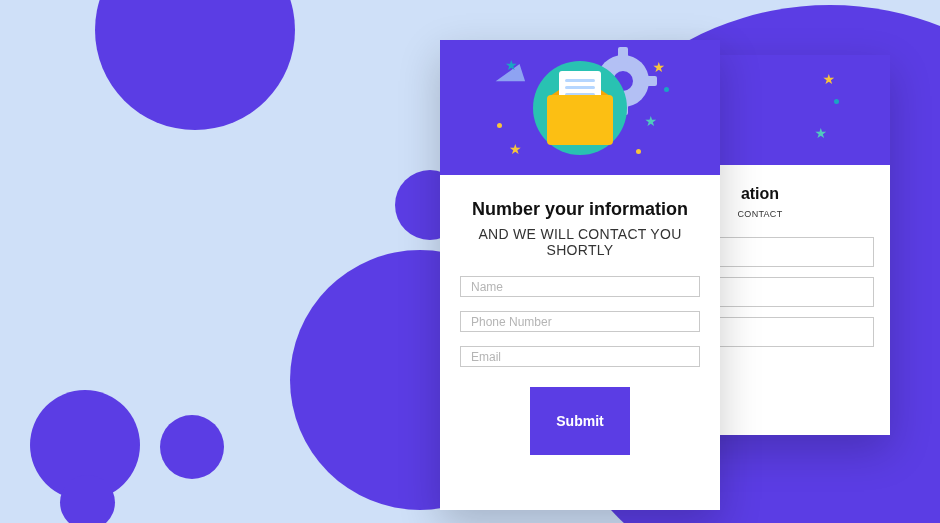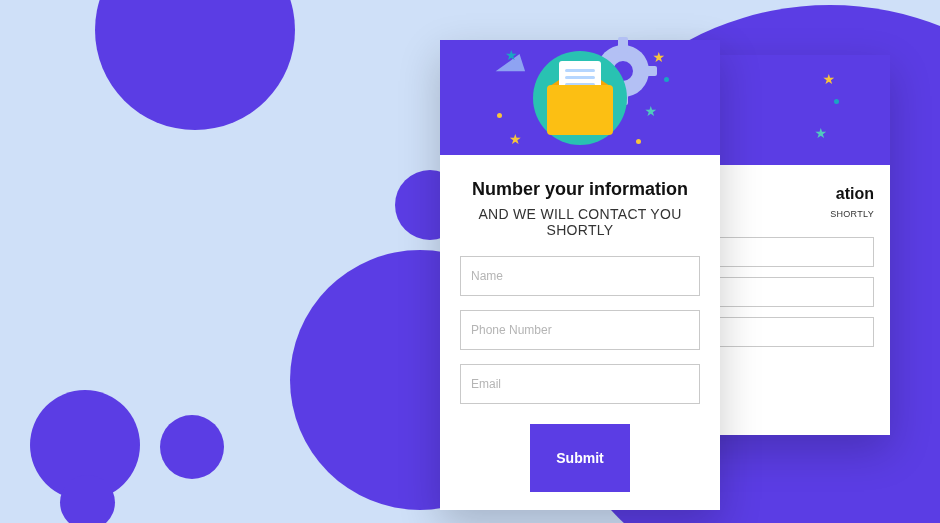--- a/index.html
+++ b/index.html
@@ -60,21 +60,21 @@
   .card-sub {
     font-size: 14px;
     letter-spacing: 0.3px;
     color: #333;
     margin-top: 6px;
     margin-bottom: 18px;
   }
 
   .field {
     width: 100%;
-    height: 40px;
+    height: 21px;
     border: 1px solid #c9c9c9;
     background: #fff;
     margin-bottom: 14px;
     padding: 0 10px;
     font-size: 12px;
     color: #555;
     outline: none;
   }
   .field::placeholder { color: #b5b5b5; }
 
@@ -123,21 +123,21 @@
   .d2{ top:34px; right:-34px; background:#1aa5c2;}
   .d3{ top:96px; right:-6px;}
 
   
   .card-back .hero-illus { width: 90px; height: 90px; }
   .card-back .star, .card-back .hero-plane, .card-back .hero-gear,
   .card-back .hero-gear-t { display:block; }
   .card-back .field { height:30px; margin-bottom:10px; }
   .card-back .card-title{ font-size:16px; text-align:right;}
   .card-back .card-sub{ font-size:9px; text-align:right;}
-  .card-back .card-body{ align-items:flex-end; padding:14px 16px;}
+  .card-back .card-body{ padding:14px 16px;}
 </style>
 </head>
 <body>
 
 <div class="circle c-big"></div>
 <div class="circle c-top"></div>
 <div class="circle c-med"></div>
 <div class="circle c-small"></div>
 <div class="circle c-bl1"></div>
 <div class="circle c-bl2"></div>
@@ -146,21 +146,21 @@
 <div class="card card-back">
   <div class="card-hero">
     <div class="hero-illus">
       <span class="star s4">★</span>
       <span class="star s3">★</span>
       <span class="dot d2"></span>
     </div>
   </div>
   <div class="card-body">
     <div class="card-title">ation</div>
-    <div class="card-sub">SHORTLY</div>
+    <div class="card-sub">CONTACT</div>
     <input class="field" style="">
     <input class="field" style="">
     <input class="field" style="">
   </div>
 </div>
 
 <div class="card card-front">
   <div class="card-hero">
     <div class="hero-illus">
       <div class="hero-gear">

